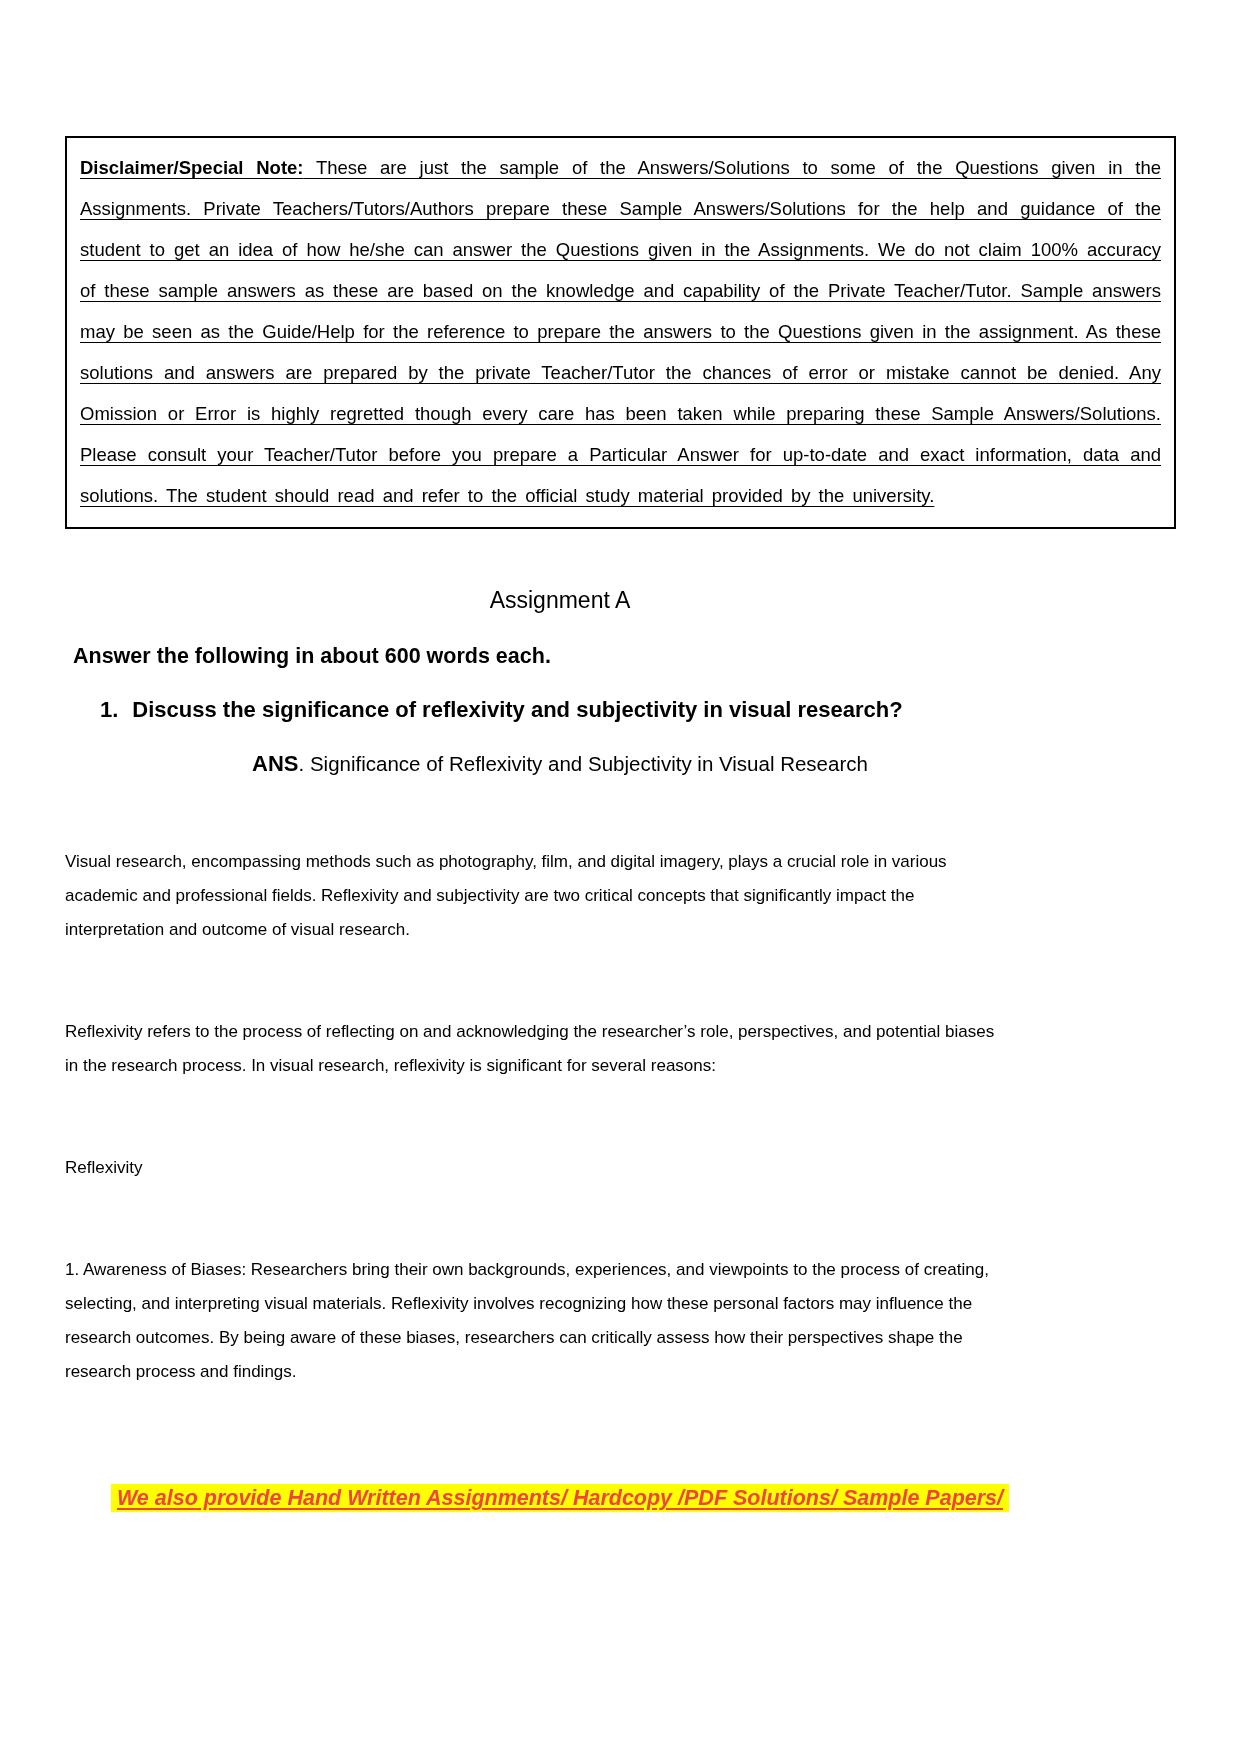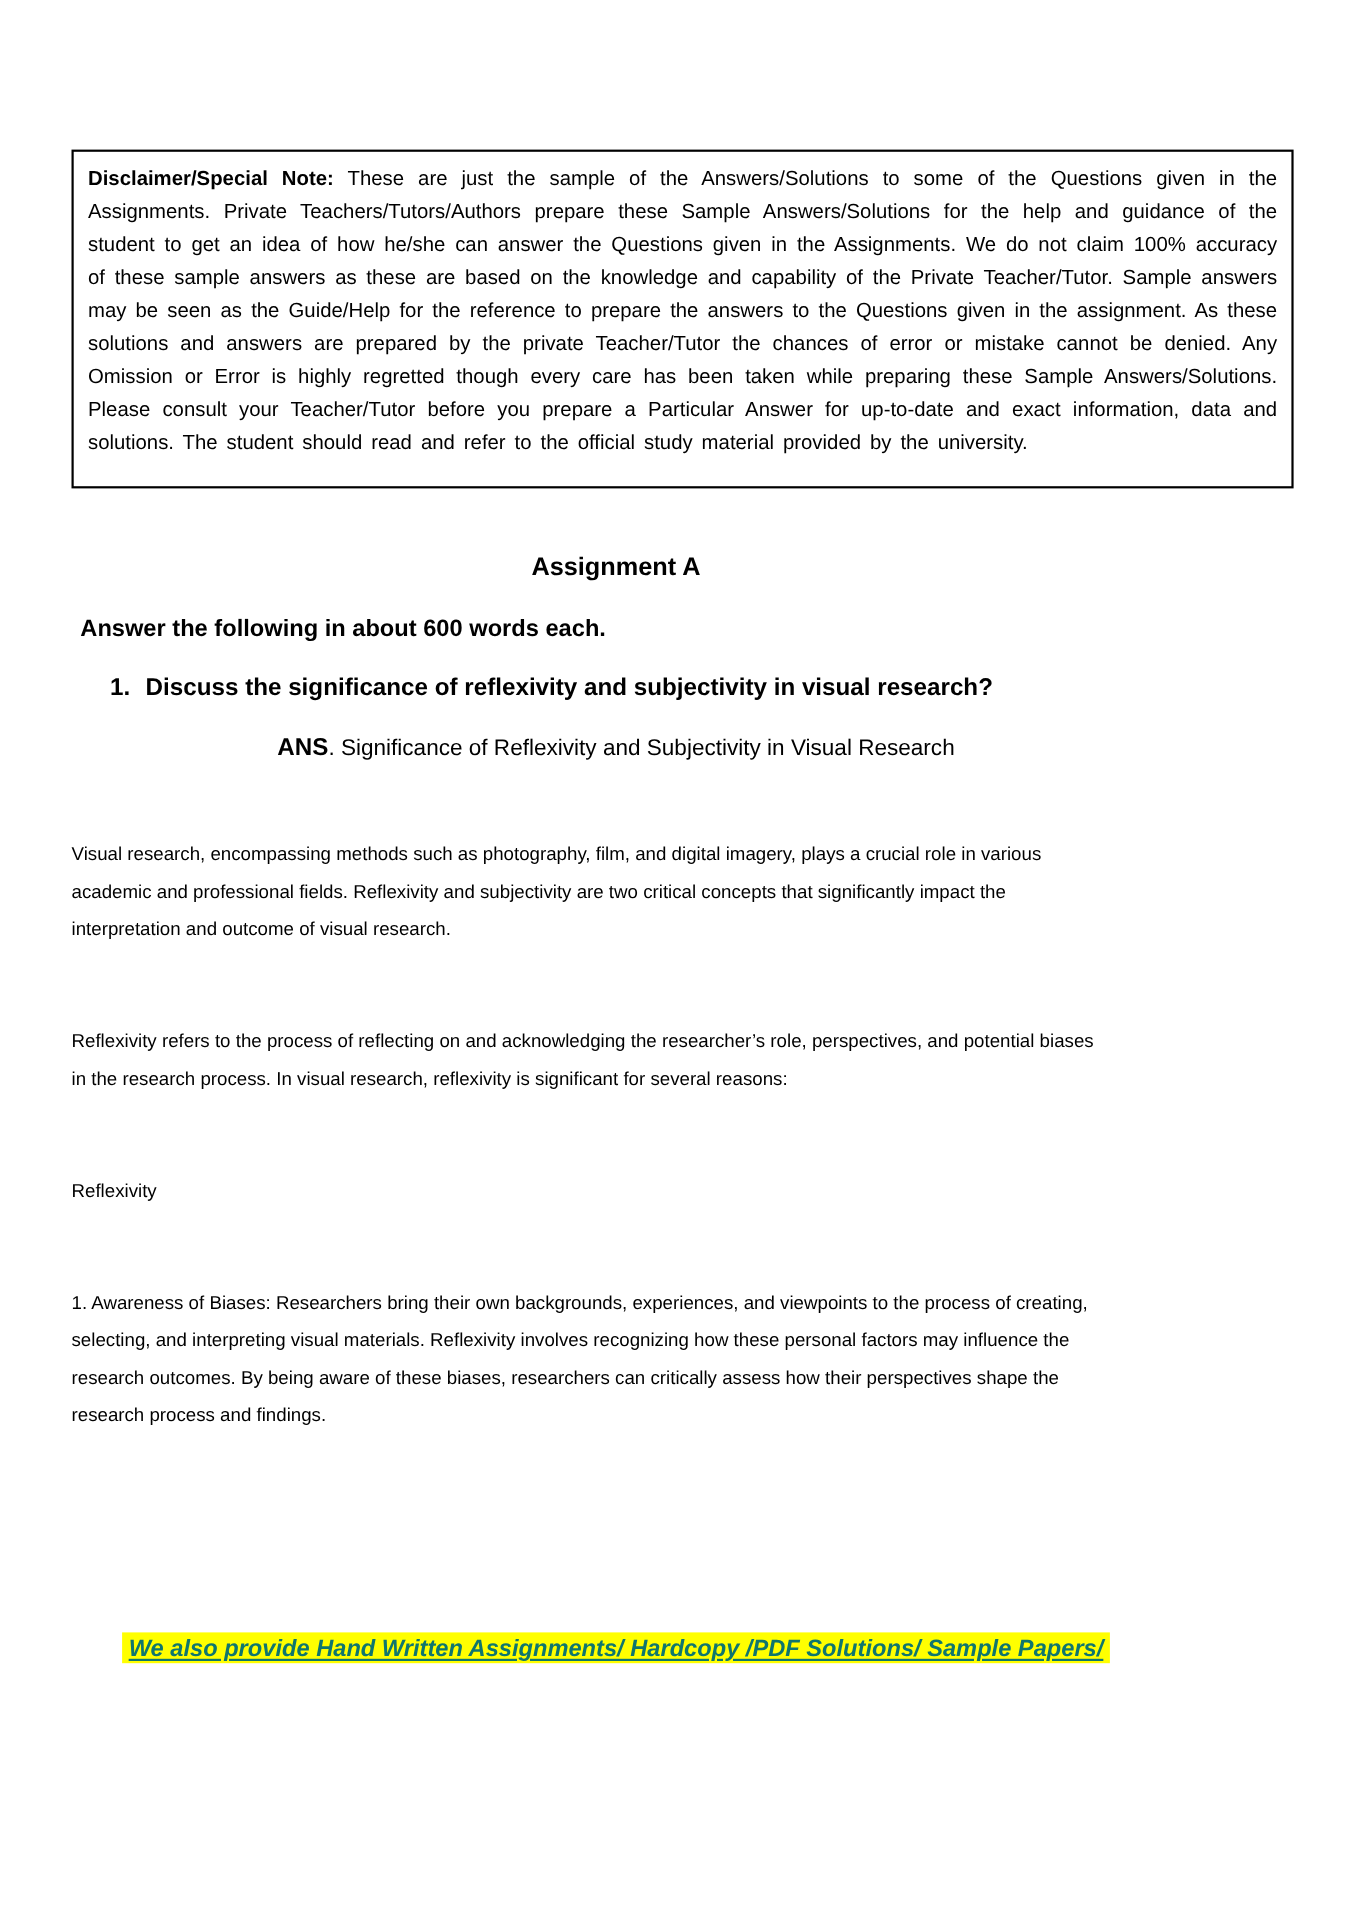--- a/index.html
+++ b/index.html
@@ -24,33 +24,34 @@
   .disclaimer-box {
     margin: 136px 65px 0 65px;
     border: 2px solid #000000;
     padding: 9px 13px 11px 13px;
     min-height: 308px;
     box-sizing: border-box;
   }
   .disclaimer-text {
     margin: 0;
     font-size: 18.5px;
-    line-height: 30px;
+    line-height: 41px;
     text-align: justify;
+    text-decoration: underline;
     text-underline-offset: 4px;
     word-spacing: 3px;
   }
   .disclaimer-label {
     font-weight: bold;
   }
   
   .assignment-heading {
     margin: 58px 0 0 0;
     font-size: 23px;
-    font-weight: bold;
+    font-weight: normal;
     text-align: center;
   }
   .instruction {
     margin: 30px 0 0 8px;
     font-size: 21.5px;
     font-weight: bold;
   }
   .question-line {
     margin: 28px 0 12px 35px;
     font-size: 22px;
@@ -86,21 +87,21 @@
     font-size: 21.5px;
     line-height: 37px;
     font-weight: bold;
     font-style: italic;
   }
   .footer-line {
     margin: 0;
   }
   .footer-highlight {
     background: #FFFF00;
-    color: #0f766e;
+    color: #ef4444;
     text-decoration: underline;
     text-underline-offset: 3px;
     padding: 2px 6px;
   }
 </style>
 </head>
 <body>
 
 <div class="page">
 

